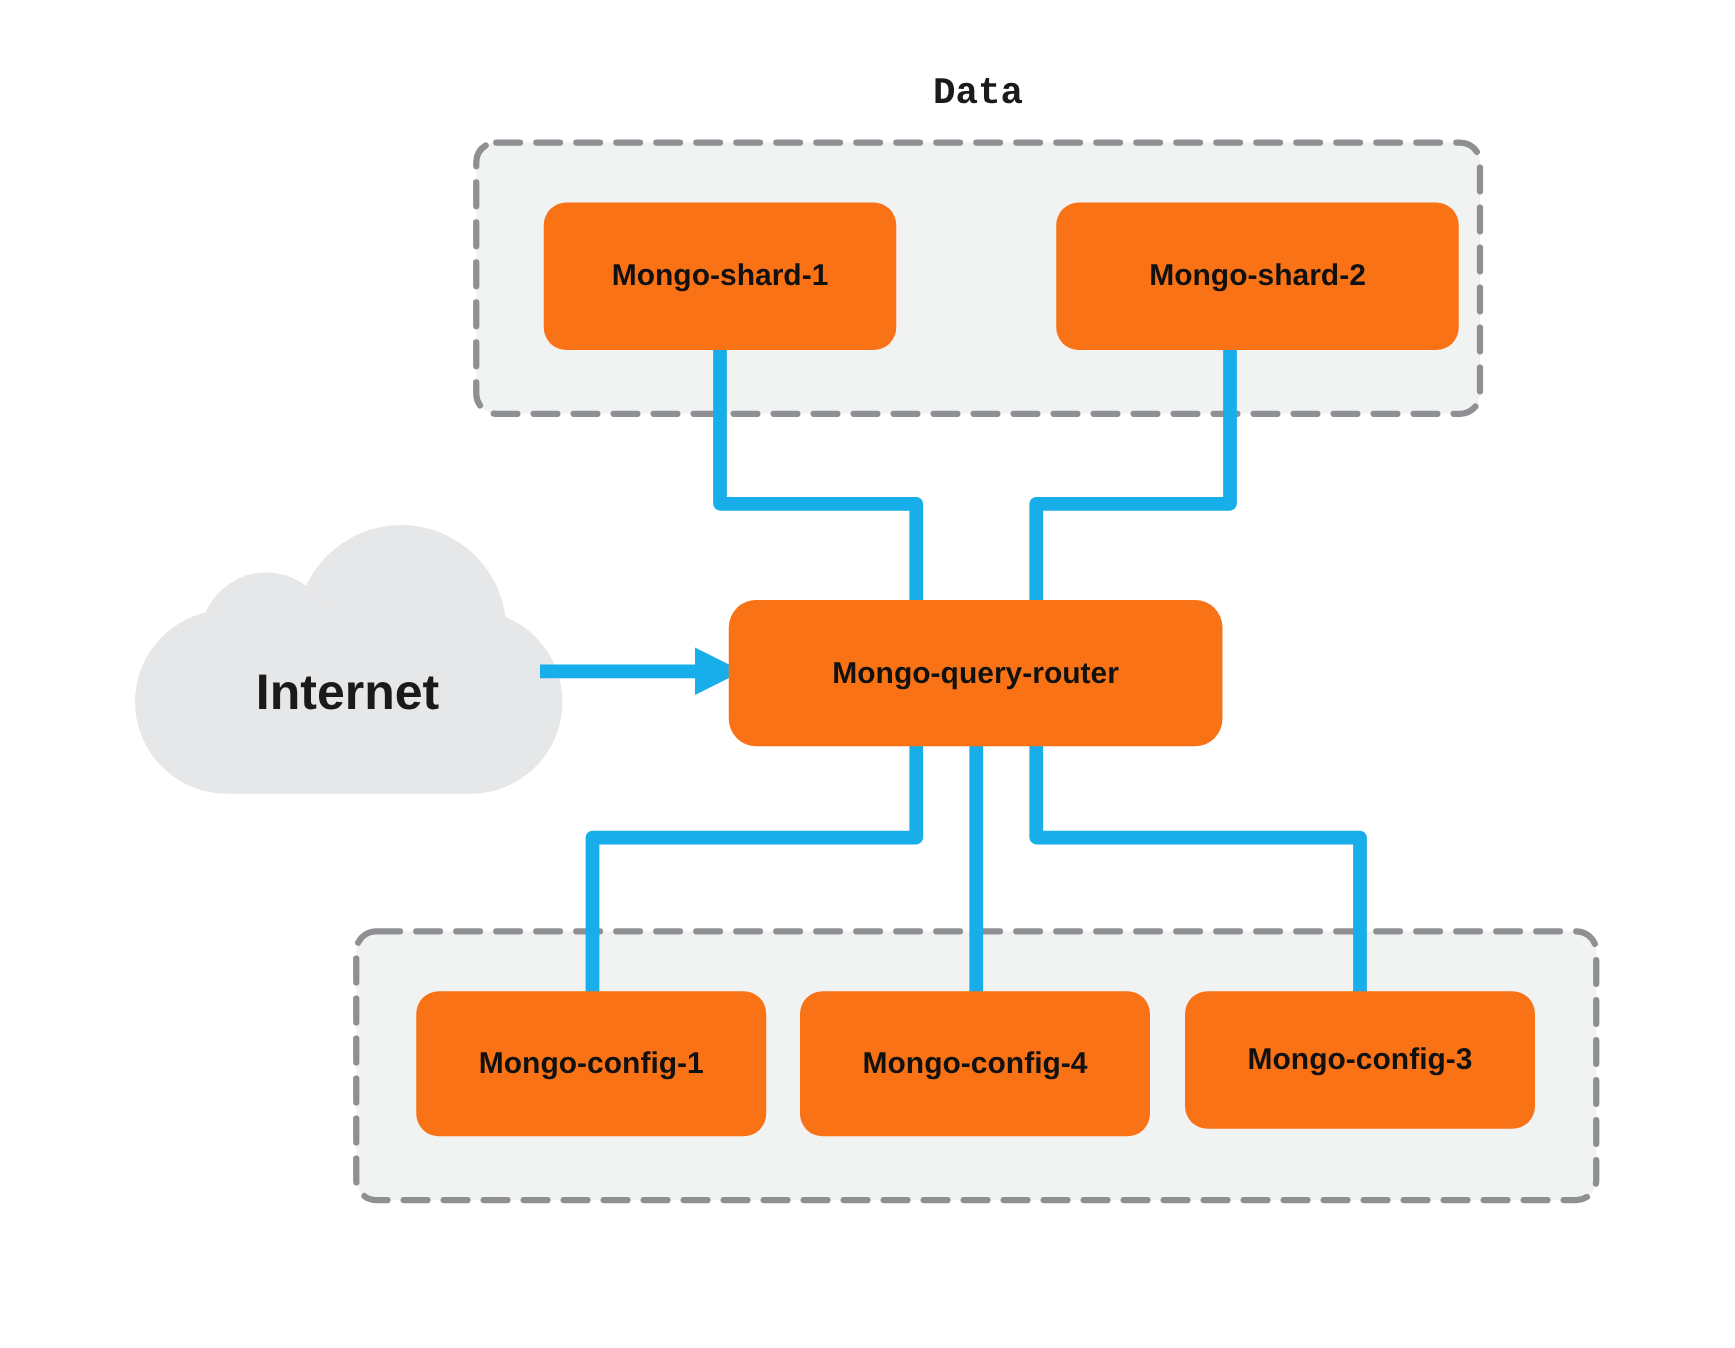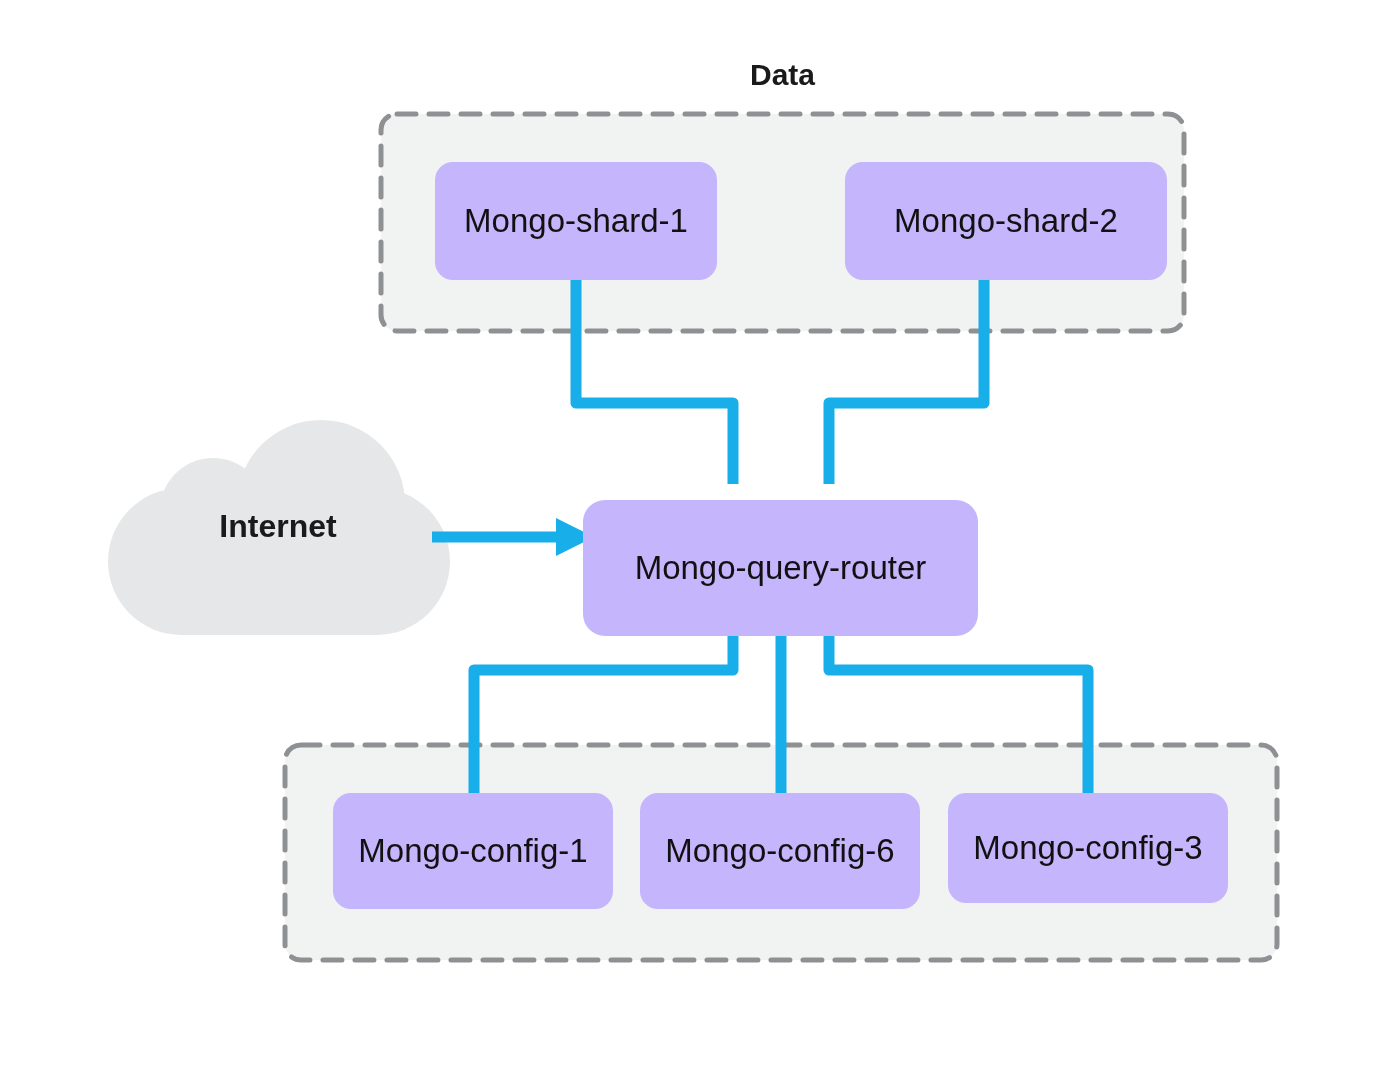--- a/index.html
+++ b/index.html
@@ -16,23 +16,23 @@
   .cloud-part {
     position: absolute;
     background: #e6e7e8;
   }
   .cloud-base   { left: 108px; top: 488px; width: 342px; height: 147px; border-radius: 74px; }
   .cloud-big    { left: 237px; top: 420px; width: 168px; height: 168px; border-radius: 50%; }
   .cloud-small  { left: 160px; top: 458px; width: 106px; height: 106px; border-radius: 50%; }
 
   .internet-label {
     position: absolute;
-    left: 128px; top: 508px; width: 300px;
+    left: 128px; top: 532px; width: 300px;
     text-align: center;
-    font-size: 32px; font-weight: bold; color: #1a1a1a;
+    font-size: 40px; font-weight: bold; color: #1a1a1a;
   }
 
   
   svg.wires { position: absolute; left: 0; top: 0; }
   .wire {
     fill: none;
     stroke: #18aee9;
     stroke-width: 11px;
     stroke-linejoin: round;
     stroke-linecap: butt;
@@ -41,42 +41,42 @@
     fill: #f1f2f2;
     stroke: #8e9093;
     stroke-width: 5px;
     stroke-dasharray: 19 13;
     stroke-linecap: round;
   }
 
   
   .node {
     position: absolute;
-    background: #c4b5fd;
+    background: #f97316;
     border-radius: 18px;
     display: flex;
     align-items: center;
     justify-content: center;
-    font-size: 33px;
-    font-weight: normal;
+    font-size: 24px;
+    font-weight: bold;
     color: #111111;
     white-space: nowrap;
   }
   .shard1  { left: 435px; top: 162px; width: 282px; height: 118px; }
   .shard2  { left: 845px; top: 162px; width: 322px; height: 118px; }
-  .router  { left: 583px; top: 500px; width: 395px; height: 136px; border-radius: 22px; }
+  .router  { left: 583px; top: 480px; width: 395px; height: 117px; border-radius: 22px; }
   .config1 { left: 333px; top: 793px; width: 280px; height: 116px; }
   .config2 { left: 640px; top: 793px; width: 280px; height: 116px; }
   .config3 { left: 948px; top: 793px; width: 280px; height: 110px; }
 
   
   .group-title {
     position: absolute;
     text-align: center;
-    font-size: 30px; font-weight: bold; color: #1a1a1a;
+    font-size: 30px; font-weight: bold; color: #1a1a1a; font-family: Liberation Mono, monospace;
   }
   .data-title   { left: 381px; top: 58px;  width: 803px; }
   .config-title { left: 285px; top: 983px; width: 992px; }
 </style>
 </head>
 <body>
 
 <div class="canvas">
 
   <div>
@@ -99,16 +99,16 @@
     <path class="wire" d="M432 537 L558 537"></path>
     <polygon points="556,518 594,537 556,556" fill="#18aee9"></polygon>
   </svg>
 
   <div class="group-title data-title">Data</div>
 
   <div class="node shard1">Mongo-shard-1</div>
   <div class="node shard2">Mongo-shard-2</div>
   <div class="node router">Mongo-query-router</div>
   <div class="node config1">Mongo-config-1</div>
-  <div class="node config2">Mongo-config-6</div>
+  <div class="node config2">Mongo-config-4</div>
   <div class="node config3">Mongo-config-3</div>
 
 </div>
 
 </body></html>

